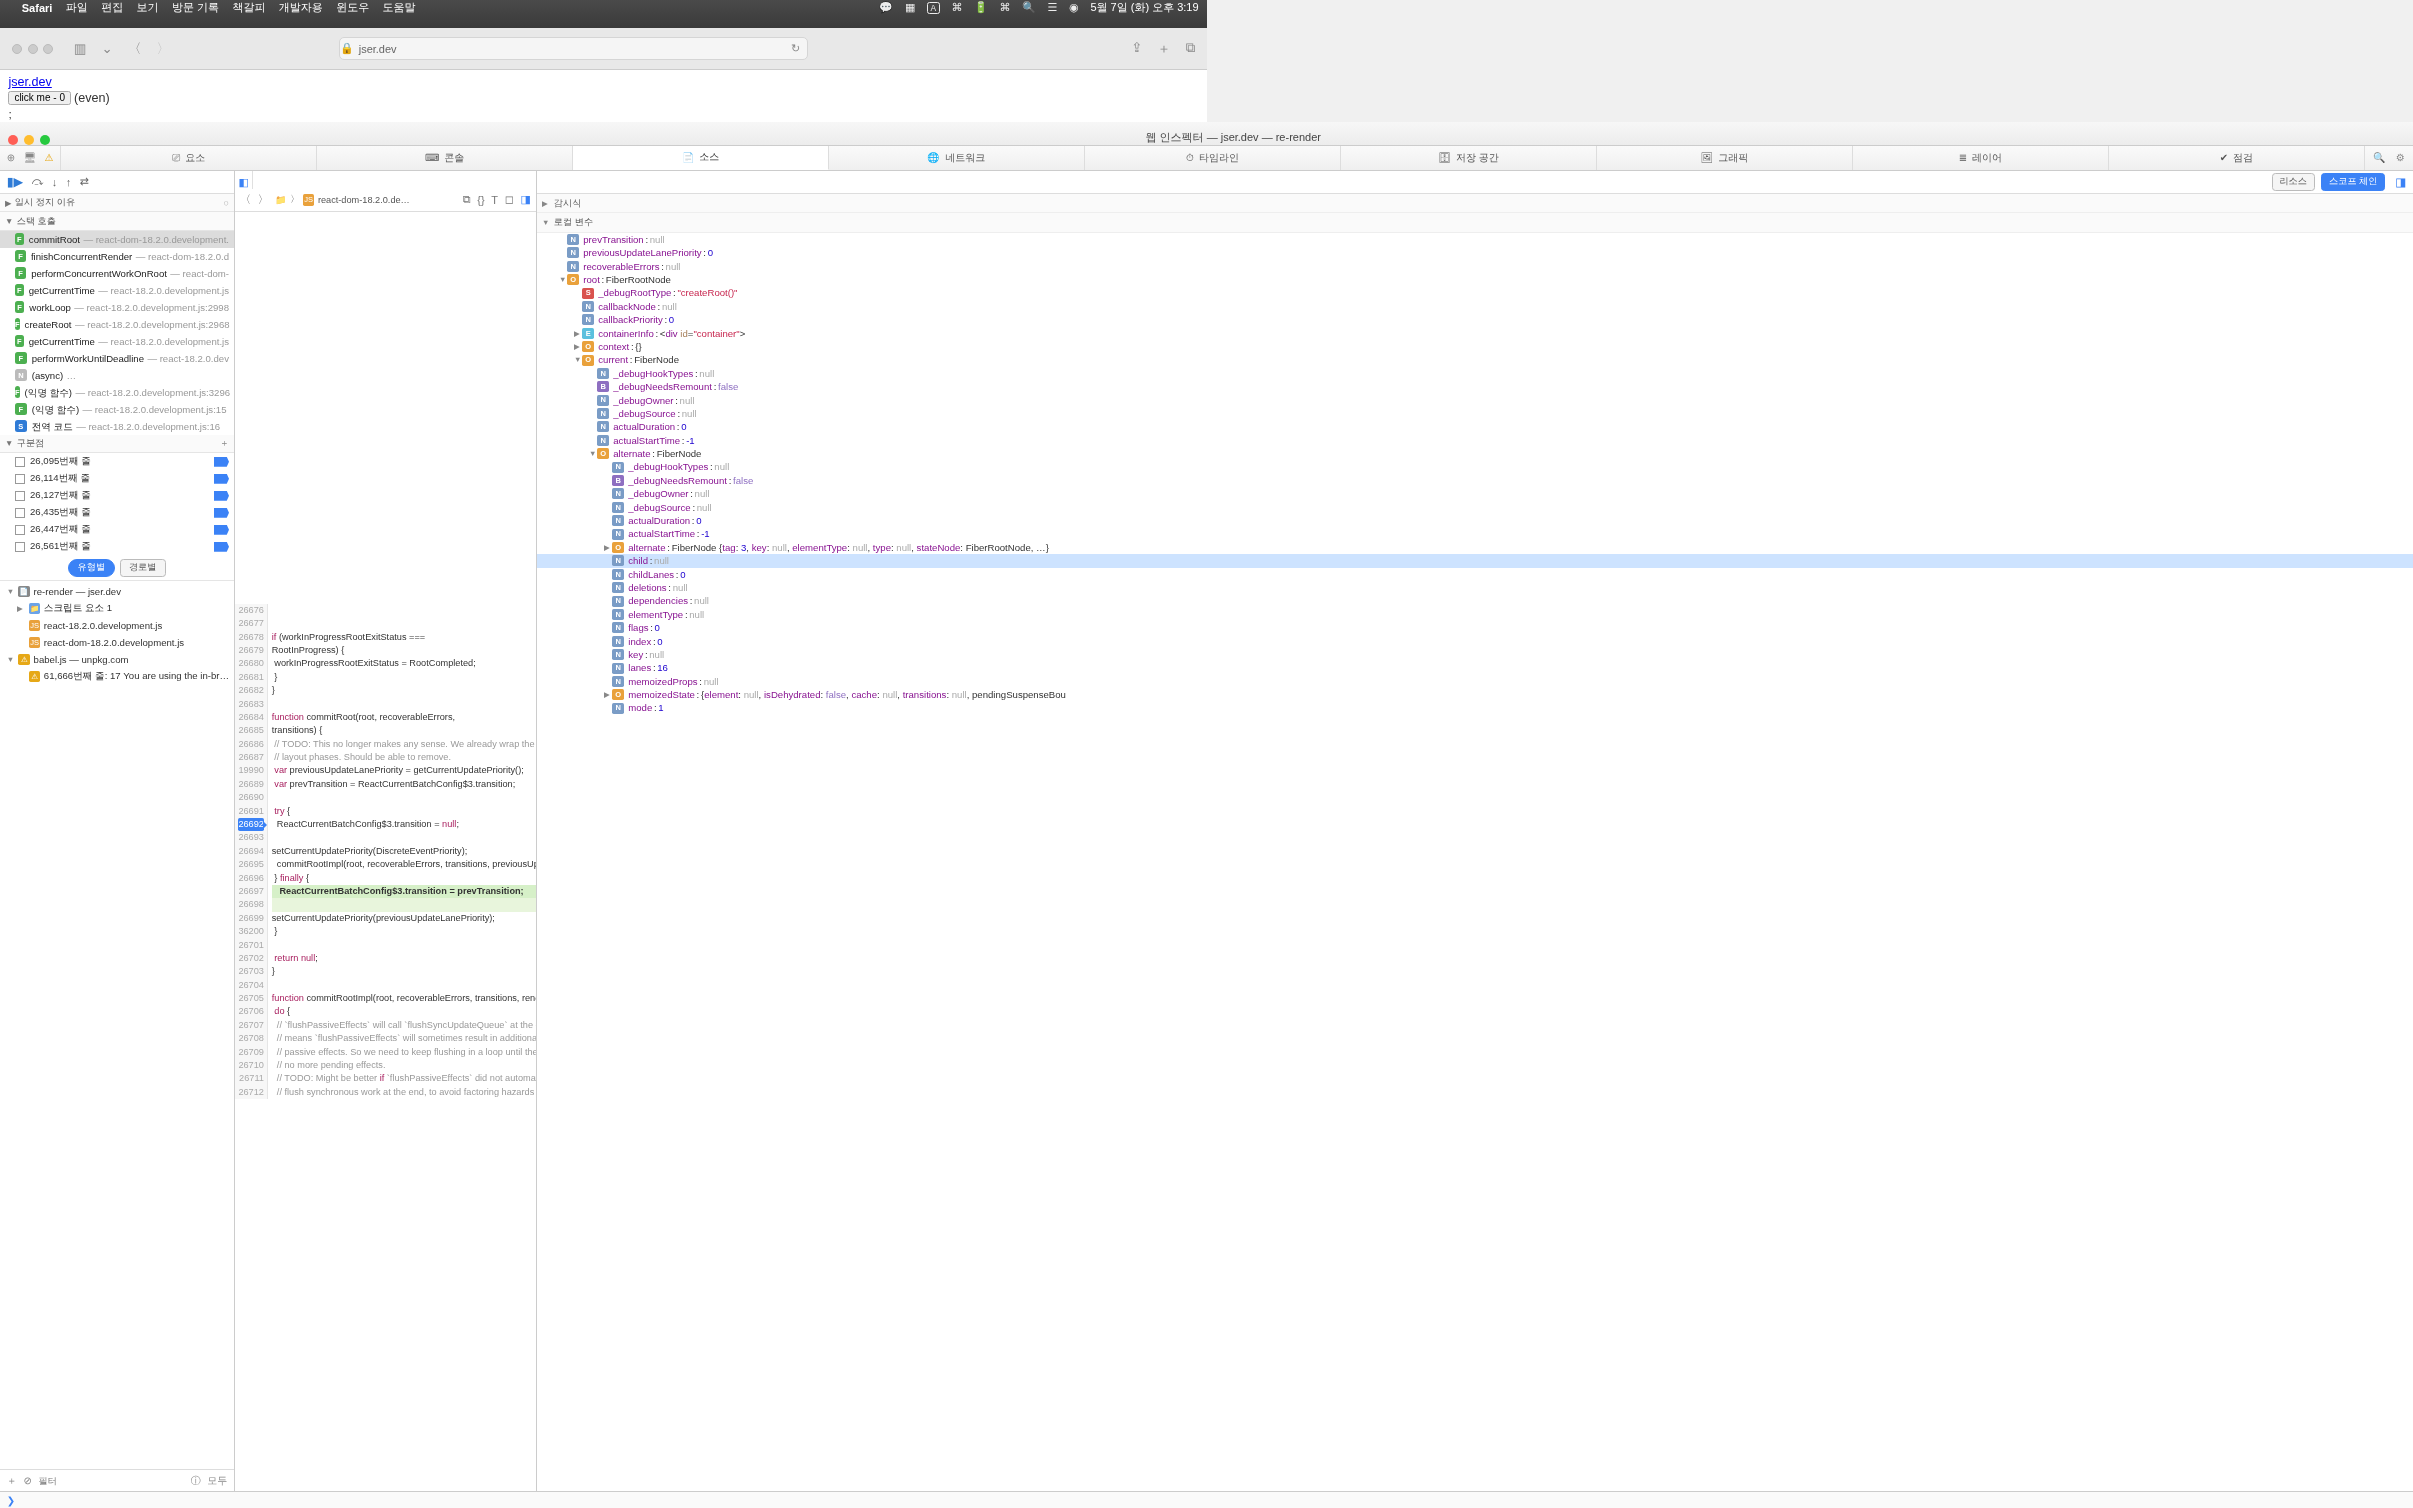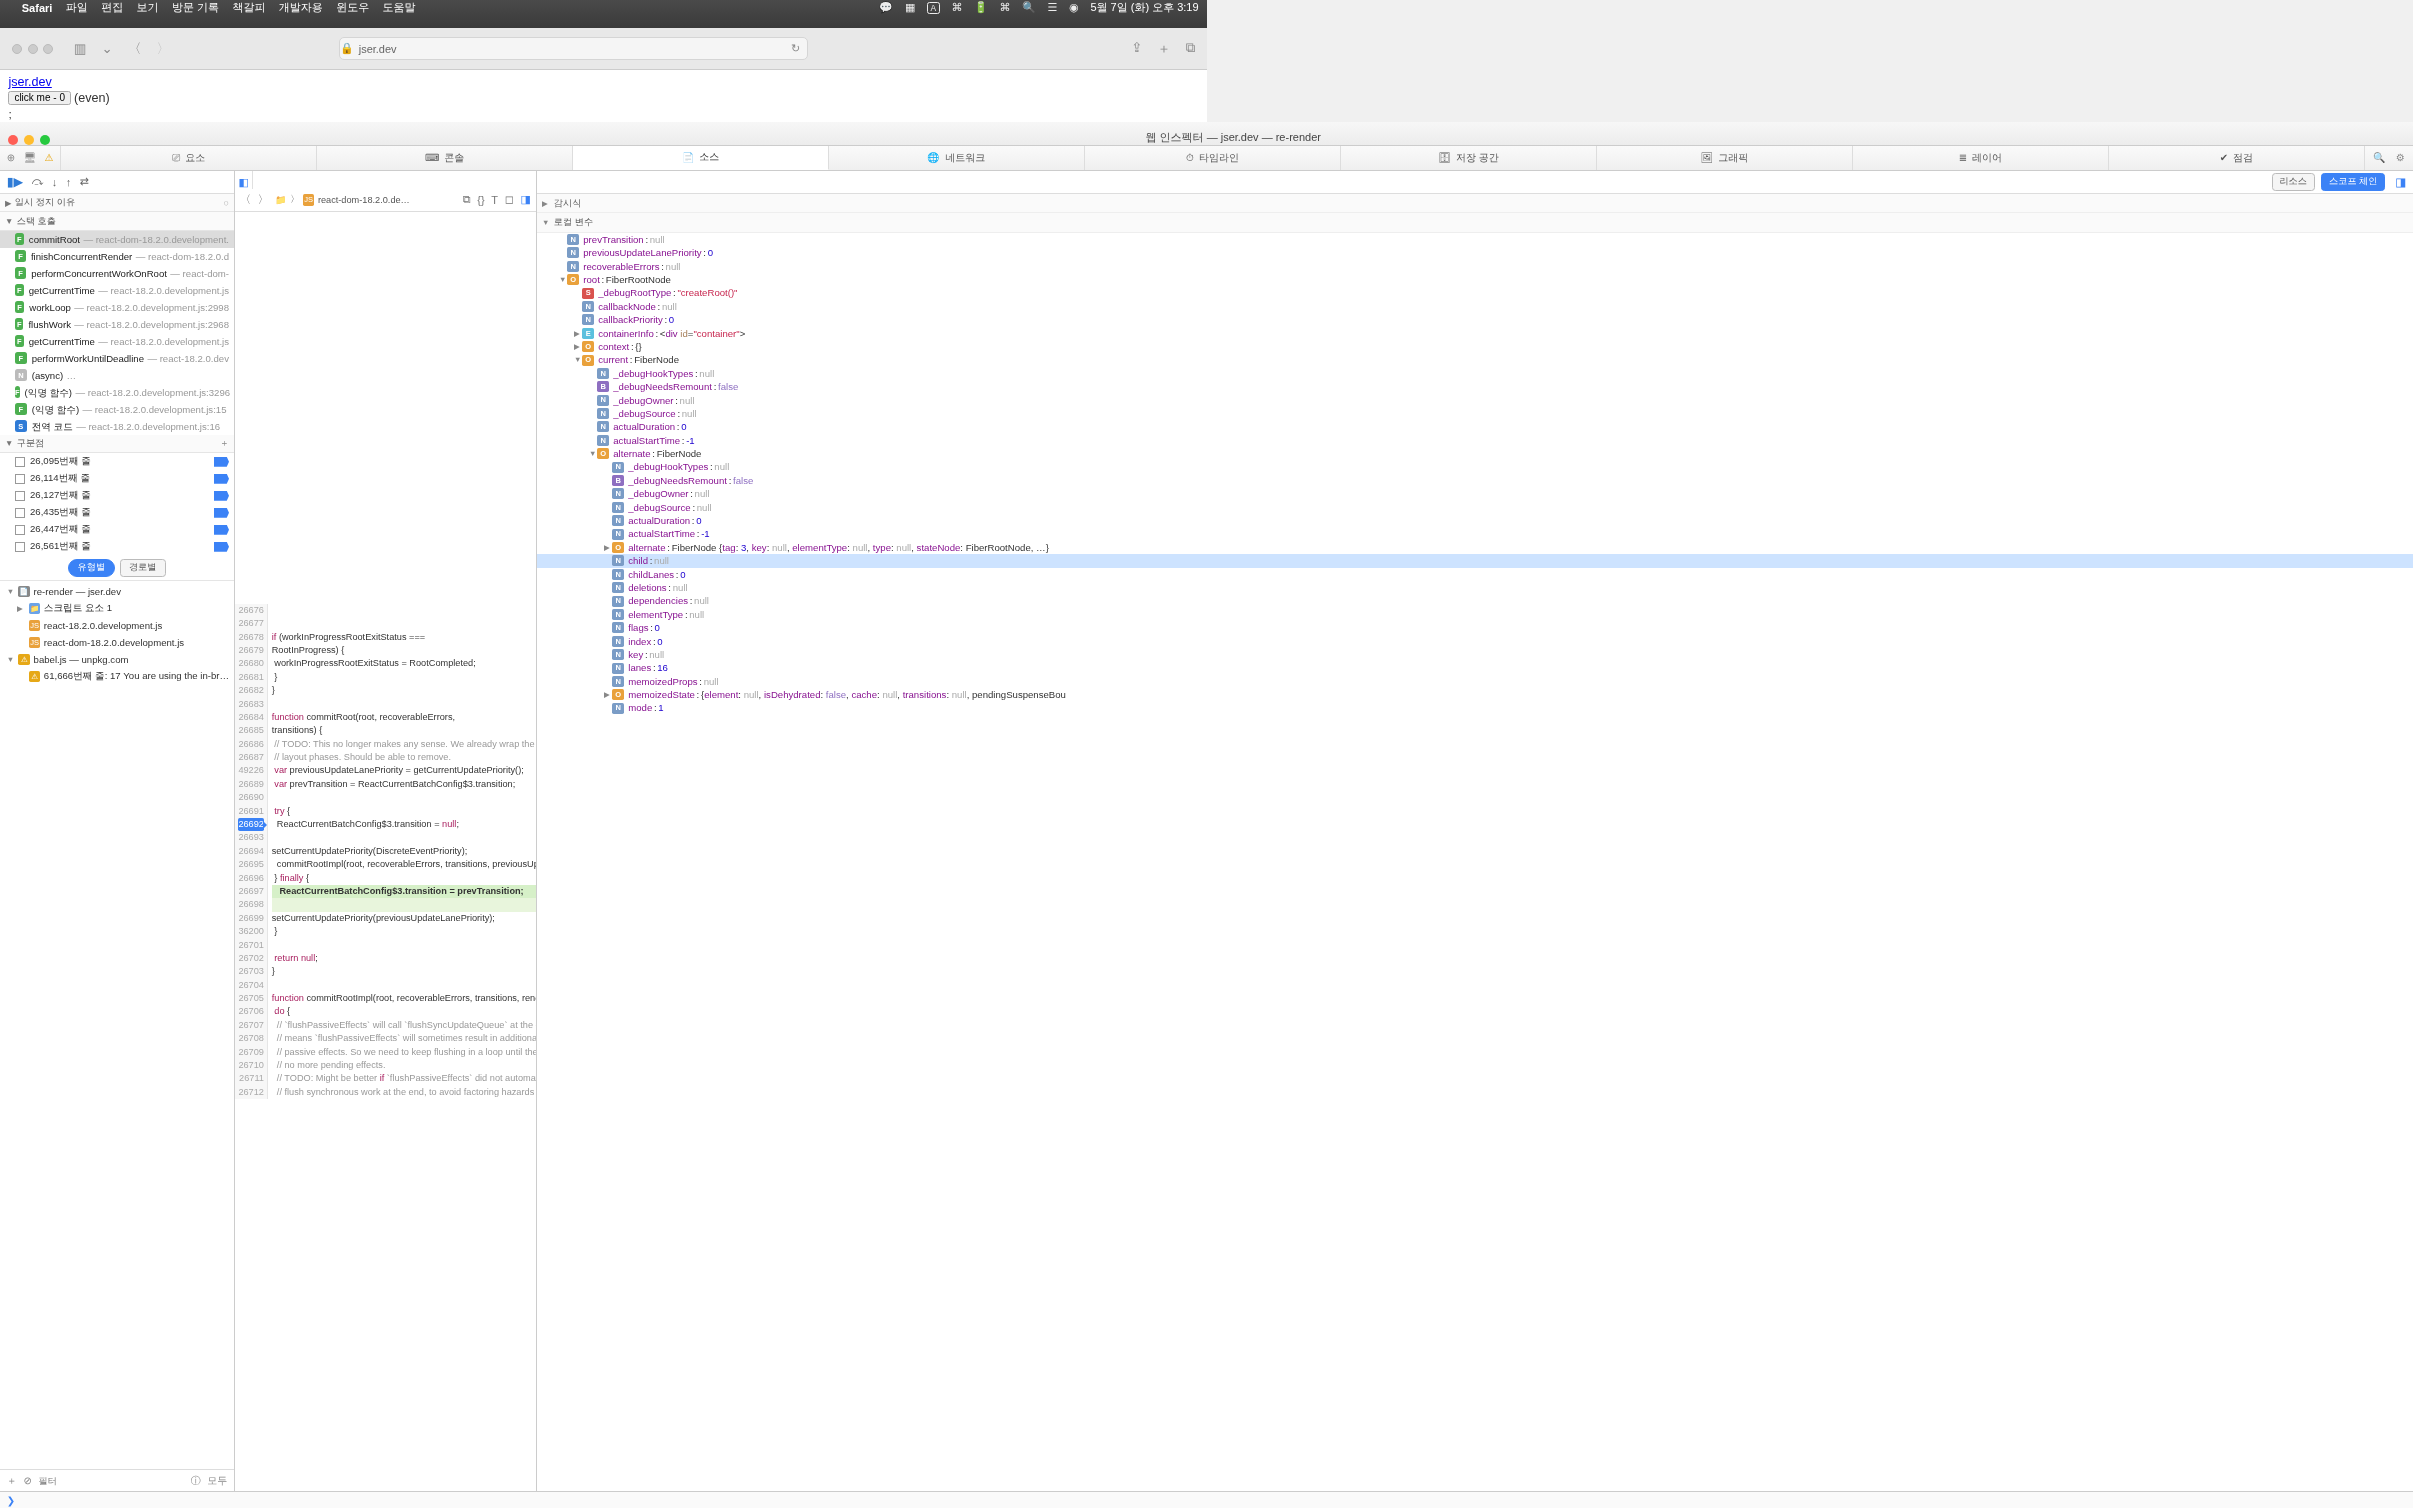--- a/index.html
+++ b/index.html
@@ -285,21 +285,21 @@
             <span class="fn">getCurrentTime</span> 
             <span class="loc">— react-18.2.0.development.js</span>
           </div>
           <div class="stack-item">
             <span class="ic-fn">F</span>
             <span class="fn">workLoop</span> 
             <span class="loc">— react-18.2.0.development.js:2998</span>
           </div>
           <div class="stack-item">
             <span class="ic-fn">F</span>
-            <span class="fn">flushWork</span> 
+            <span class="fn">createRoot</span> 
             <span class="loc">— react-18.2.0.development.js:2968</span>
           </div>
           <div class="stack-item">
             <span class="ic-fn">F</span>
             <span class="fn">getCurrentTime</span> 
             <span class="loc">— react-18.2.0.development.js</span>
           </div>
           <div class="stack-item">
             <span class="ic-fn">F</span>
             <span class="fn">performWorkUntilDeadline</span> 
@@ -437,21 +437,21 @@
               <div class="ln">26678</div>
               <div class="ln">26679</div>
               <div class="ln">26680</div>
               <div class="ln">26681</div>
               <div class="ln">26682</div>
               <div class="ln">26683</div>
               <div class="ln">26684</div>
               <div class="ln">26685</div>
               <div class="ln">26686</div>
               <div class="ln">26687</div>
-              <div class="ln">49226</div>
+              <div class="ln">19990</div>
               <div class="ln">26689</div>
               <div class="ln">26690</div>
               <div class="ln">26691</div>
               <div class="ln exec execarrow">26692</div>
               <div class="ln">26693</div>
               <div class="ln">26694</div>
               <div class="ln">26695</div>
               <div class="ln">26696</div>
               <div class="ln">26697</div>
               <div class="ln">26698</div>

